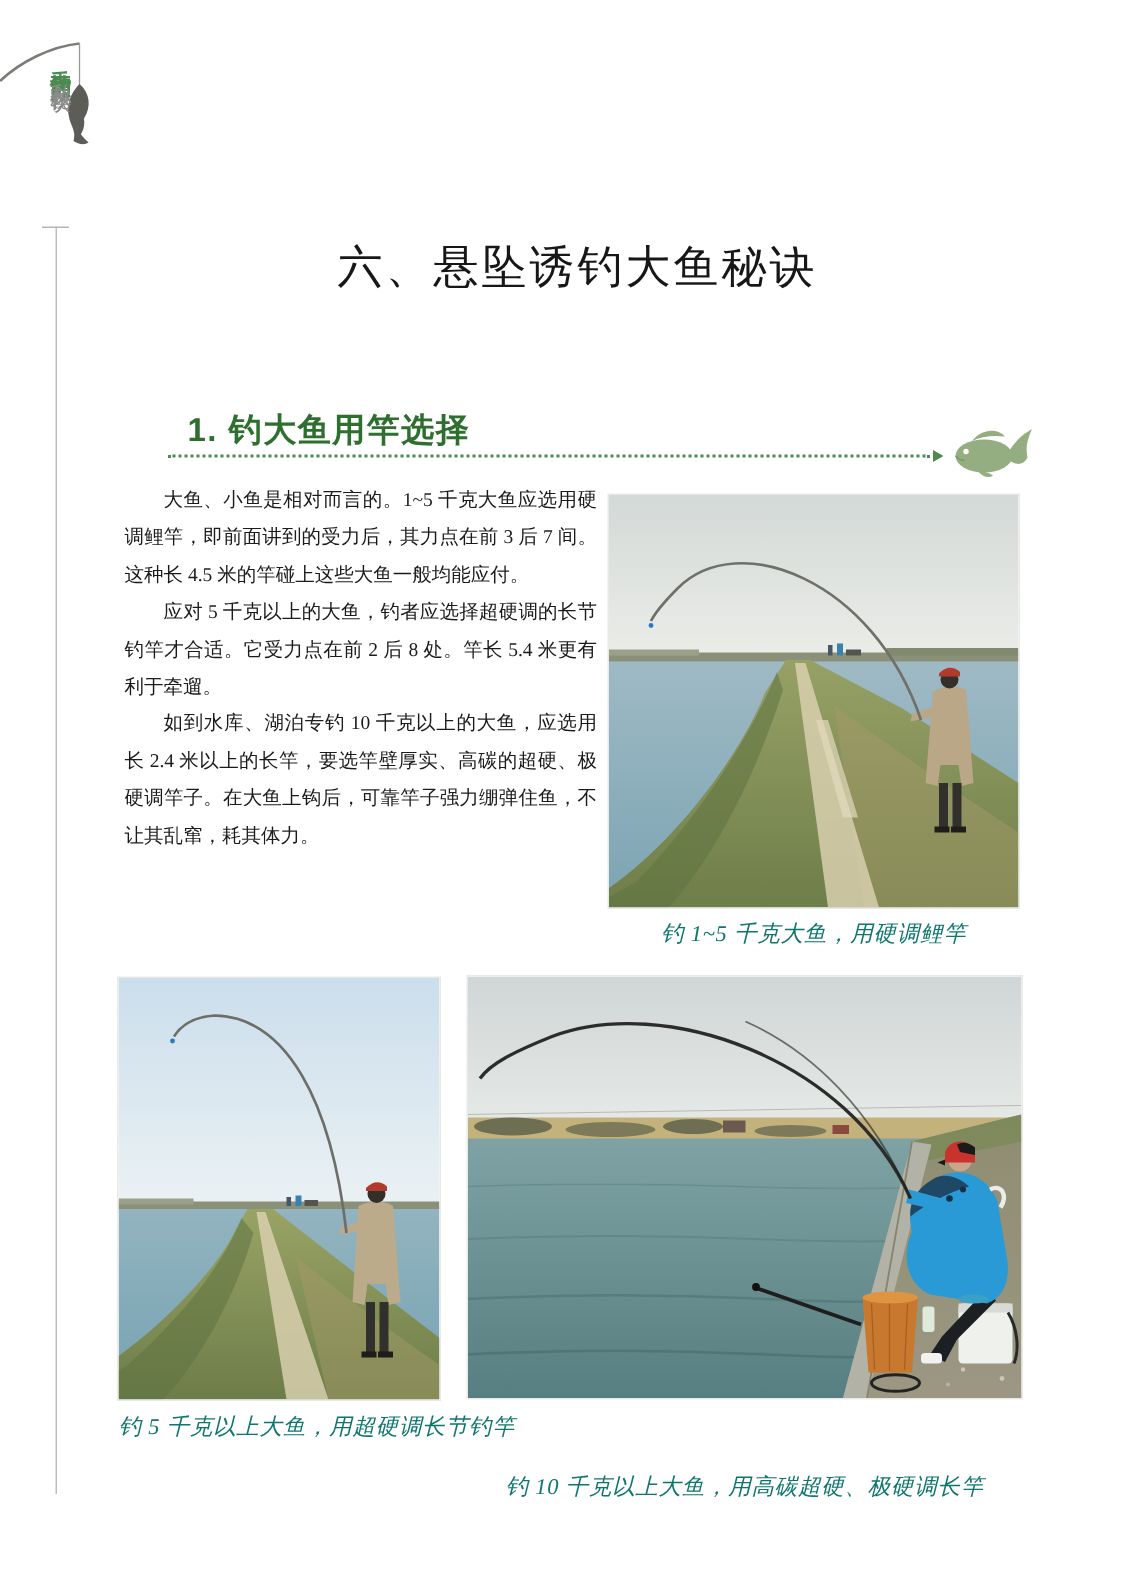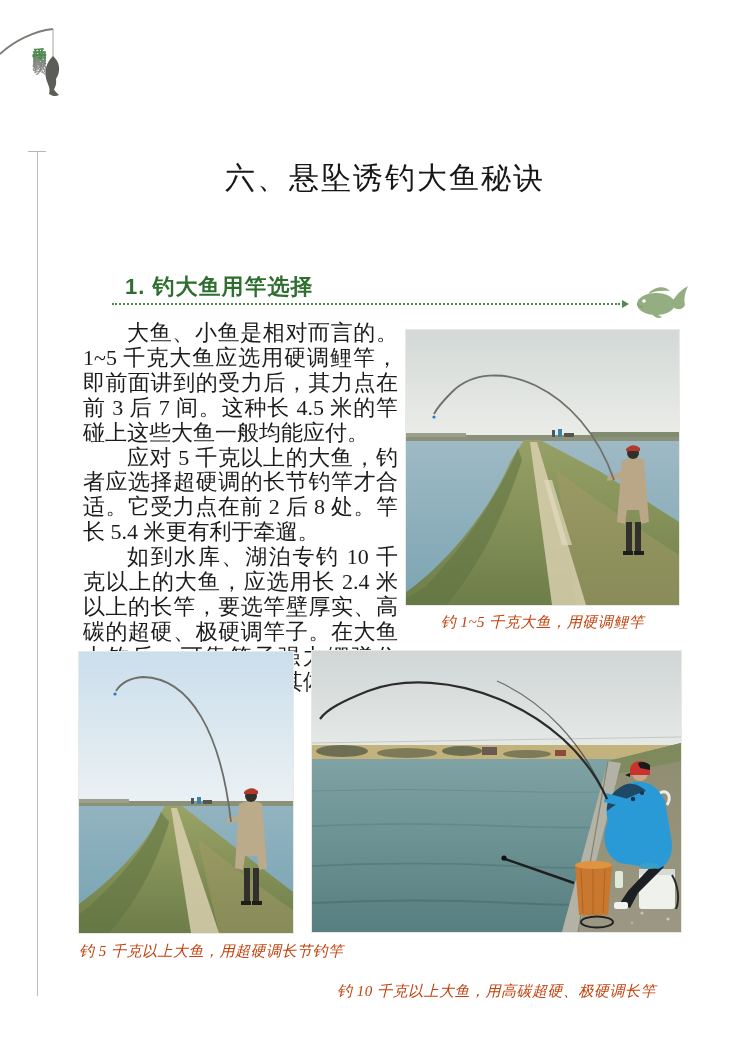--- a/index.html
+++ b/index.html
@@ -46,32 +46,32 @@
   #section-arrow {
     position:absolute; left:622px; top:300px;
     width:0; height:0; border-left:7px solid #4e8a4e;
     border-top:4px solid transparent; border-bottom:4px solid transparent;
   }
   #section-fish { position:absolute; left:632px; top:281px; }
 
   
   #body-text {
     position:absolute; left:83px; top:321px; width:315px;
-    font-size:22px; line-height:24.9px; color:#1b1b1b;
+    font-size:13px; line-height:24.9px; color:#1b1b1b;
     text-align:justify; font-family:"Liberation Serif", serif;
   }
   #body-text p { text-indent:2em; }
 
   
   .photo { position:absolute; display:block; }
   .photo svg { display:block; outline:1px solid #e9e9e6; }
   .caption {
     position:absolute; white-space:nowrap;
     font-family:"Liberation Serif", serif; font-style:italic;
-    font-size:15px; color:#c2410c; letter-spacing:0.5px;
+    font-size:15px; color:#0f766e; letter-spacing:0.5px;
   }
   #caption-1 { left:406px; top:613px; width:273px; text-align:center; }
   #caption-2 { left:79px;  top:942px; width:260px; text-align:left; }
   #caption-3 { left:312px; top:942px; width:369px; text-align:center;margin-top:40px; }
 </style>
 </head>
 <body>
 
 <div id="page">
 

